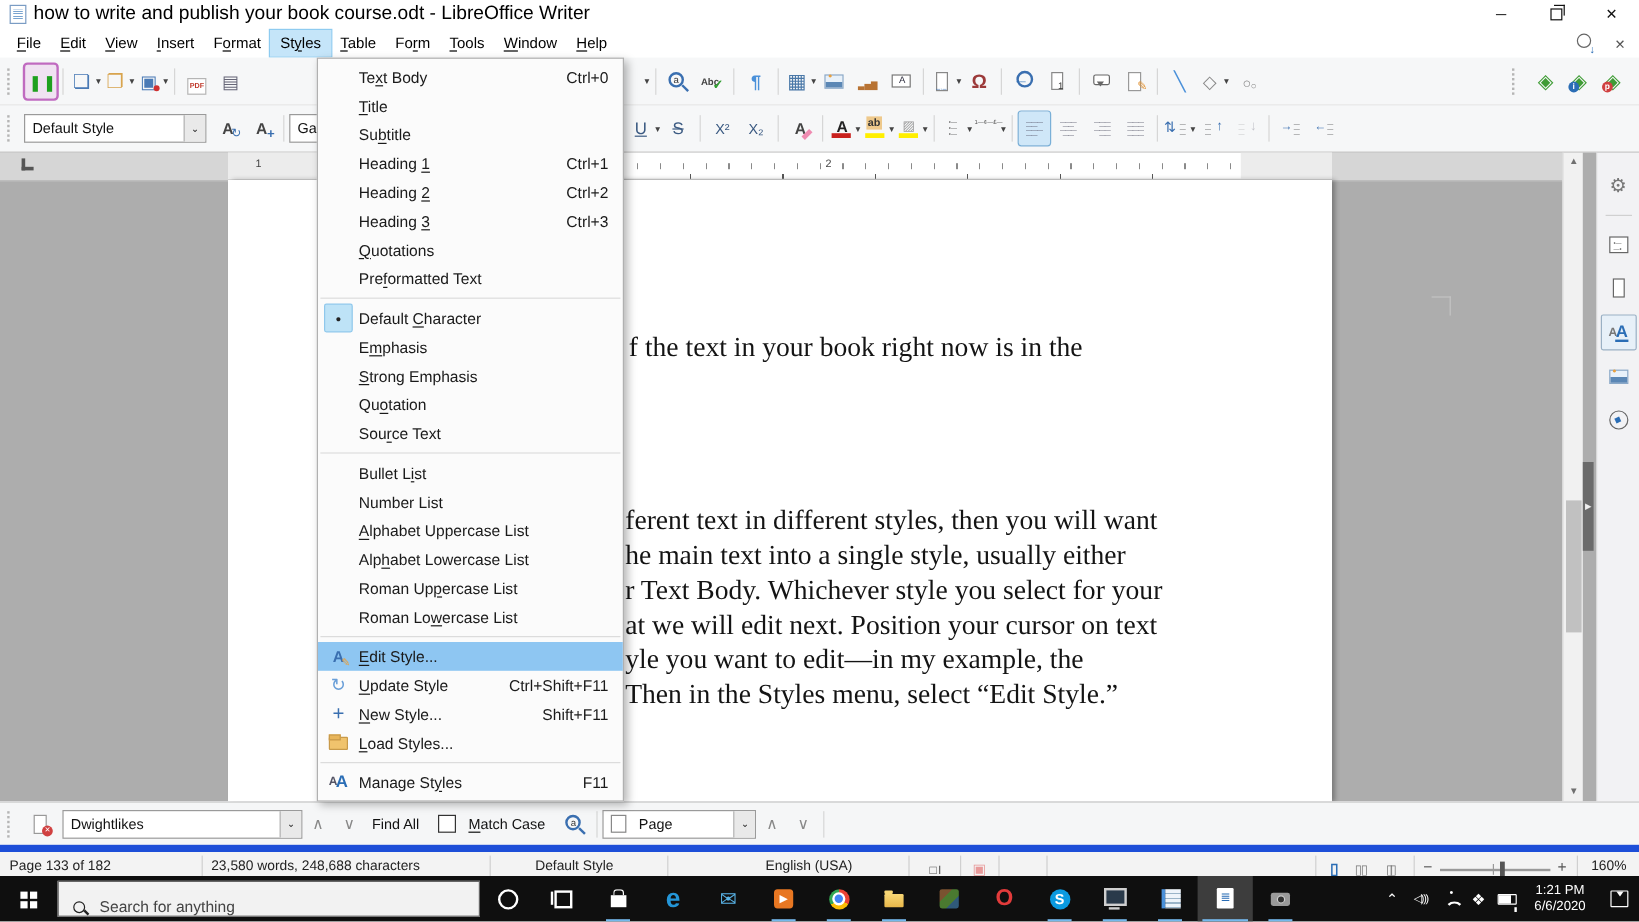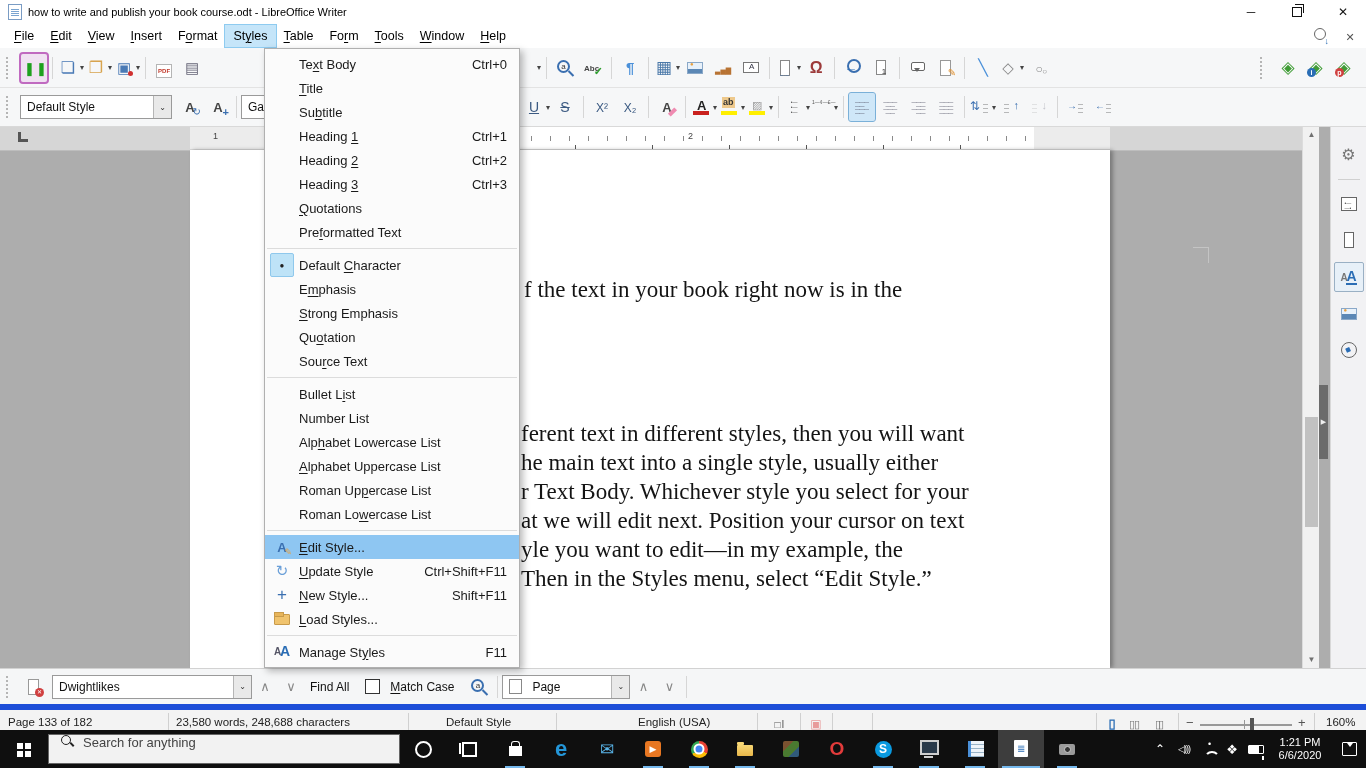--- a/index.html
+++ b/index.html
@@ -5,21 +5,21 @@
   html,body{margin:0;padding:0}
   body{width:1366px;height:768px;position:relative;overflow:hidden;
        font-family:"Liberation Sans",sans-serif;background:#fff;font-size:12px;color:#111}
   u{text-decoration:underline;text-underline-offset:2px}
 
   
   #titlebar{position:absolute;left:0;top:0;width:1366px;height:24px;background:#fff;display:flex;align-items:center}
   #title-doc-icon{width:12px;height:14px;background:#fff;border:1px solid #7a9cc4;margin:0 6px 0 8px;position:relative}
   #title-doc-icon::after{content:"";position:absolute;left:2px;right:2px;top:3px;height:8px;
        background:repeating-linear-gradient(#fff 0 1px,#7aa4d0 1px 2px)}
-  #title-text{font-size:11px;color:#000}
+  #title-text{font-size:16px;color:#000}
   .winbtn{width:46px;height:24px;display:flex;align-items:center;justify-content:center;color:#111}
   #win-buttons{margin-left:auto;display:flex}
   .wb-restore-glyph{width:8px;height:8px;border:1px solid #111;position:relative;background:#fff}
   .wb-restore-glyph::before{content:"";position:absolute;left:2px;top:-4px;width:8px;height:8px;border:1px solid #111;border-bottom:none;border-left:none}
 
   
   #menubar{position:absolute;left:0;top:24px;width:1366px;height:24px;background:#fff;display:flex;align-items:center;padding-left:6px;box-sizing:border-box}
   .mb-item{padding:0 8px;height:22px;line-height:22px;font-size:12.5px;color:#000}
   .mb-item.active{background:#c5e5f9;outline:1px solid #8ecbf0}
   #menubar-right{position:absolute;right:6px;top:24px;height:24px;display:flex;align-items:center;gap:10px}
@@ -191,21 +191,21 @@
   .zoom-pm{position:absolute;top:5px;font-size:13px;color:#555}
 
   
   #taskbar{position:absolute;left:0;top:730px;width:1366px;height:38px;background:#0f0f0f;display:flex;align-items:center}
   .tb-app{width:46px;height:38px;display:flex;align-items:center;justify-content:center;position:relative;flex:none}
   .tb-app .runbar{position:absolute;bottom:0;left:13px;right:13px;height:2px;background:#76b9ed}
   .tb-app.active{background:#3d3d3d}
   .tb-app.active .runbar{left:4px;right:4px}
   #start-btn{width:48px;height:38px;position:relative;flex:none}
   #start-btn::before{content:"";position:absolute;left:17px;top:13px;width:6px;height:6px;background:#fff;box-shadow:8px 0 #fff,0 8px #fff,8px 8px #fff}
-  #task-search{width:352px;height:30px;background:#f2f2f2;border:1px solid #666;display:flex;align-items:flex-start;flex:none;box-sizing:border-box}
+  #task-search{width:352px;height:30px;background:#f2f2f2;border:1px solid #666;display:flex;align-items:flex-end;flex:none;box-sizing:border-box}
   #task-search .mag{width:12px;height:12px;position:relative;margin:0 10px 0 12px}
   #task-search .mag::before{content:"";position:absolute;left:0;top:0;width:8px;height:8px;border:1.6px solid #222;border-radius:50%}
   #task-search .mag::after{content:"";position:absolute;right:0;bottom:0;width:1.8px;height:5px;background:#222;transform:rotate(-45deg)}
   #task-search .ph{font-size:13px;color:#444}
   .ticon{width:20px;height:20px;position:relative;display:flex;align-items:center;justify-content:center}
   .t-cortana::before{content:"";width:13px;height:13px;border:2px solid #fff;border-radius:50%}
   .t-task-view::before{content:"";width:11px;height:11px;border:2px solid #fff}
   .t-task-view::after{content:"";position:absolute;left:0;top:4px;width:2px;height:11px;background:#fff}
   .t-store::before{content:"";width:13px;height:10px;background:#fff;position:absolute;top:7px;left:4px}
   .t-store::after{content:"";width:7px;height:4px;border:1.6px solid #fff;border-bottom:none;border-radius:3px 3px 0 0;position:absolute;top:2px;left:6px}
@@ -595,25 +595,25 @@
       <div class="menu-item">
         <span class="mi-gutter"></span>
         <span class="mi-label">Bullet L<u>i</u>st</span>
       </div>
       <div class="menu-item">
         <span class="mi-gutter"></span>
         <span class="mi-label">Number List</span>
       </div>
       <div class="menu-item">
         <span class="mi-gutter"></span>
+        <span class="mi-label"><u>A</u>lphabet Uppercase List</span>
+      </div>
+      <div class="menu-item">
+        <span class="mi-gutter"></span>
         <span class="mi-label">Alp<u>h</u>abet Lowercase List</span>
-      </div>
-      <div class="menu-item">
-        <span class="mi-gutter"></span>
-        <span class="mi-label"><u>A</u>lphabet Uppercase List</span>
       </div>
       <div class="menu-item">
         <span class="mi-gutter"></span>
         <span class="mi-label">Roman Up<u>p</u>ercase List</span>
       </div>
       <div class="menu-item">
         <span class="mi-gutter"></span>
         <span class="mi-label">Roman Lo<u>w</u>ercase List</span>
       </div>
       <div class="menu-sep"></div>

